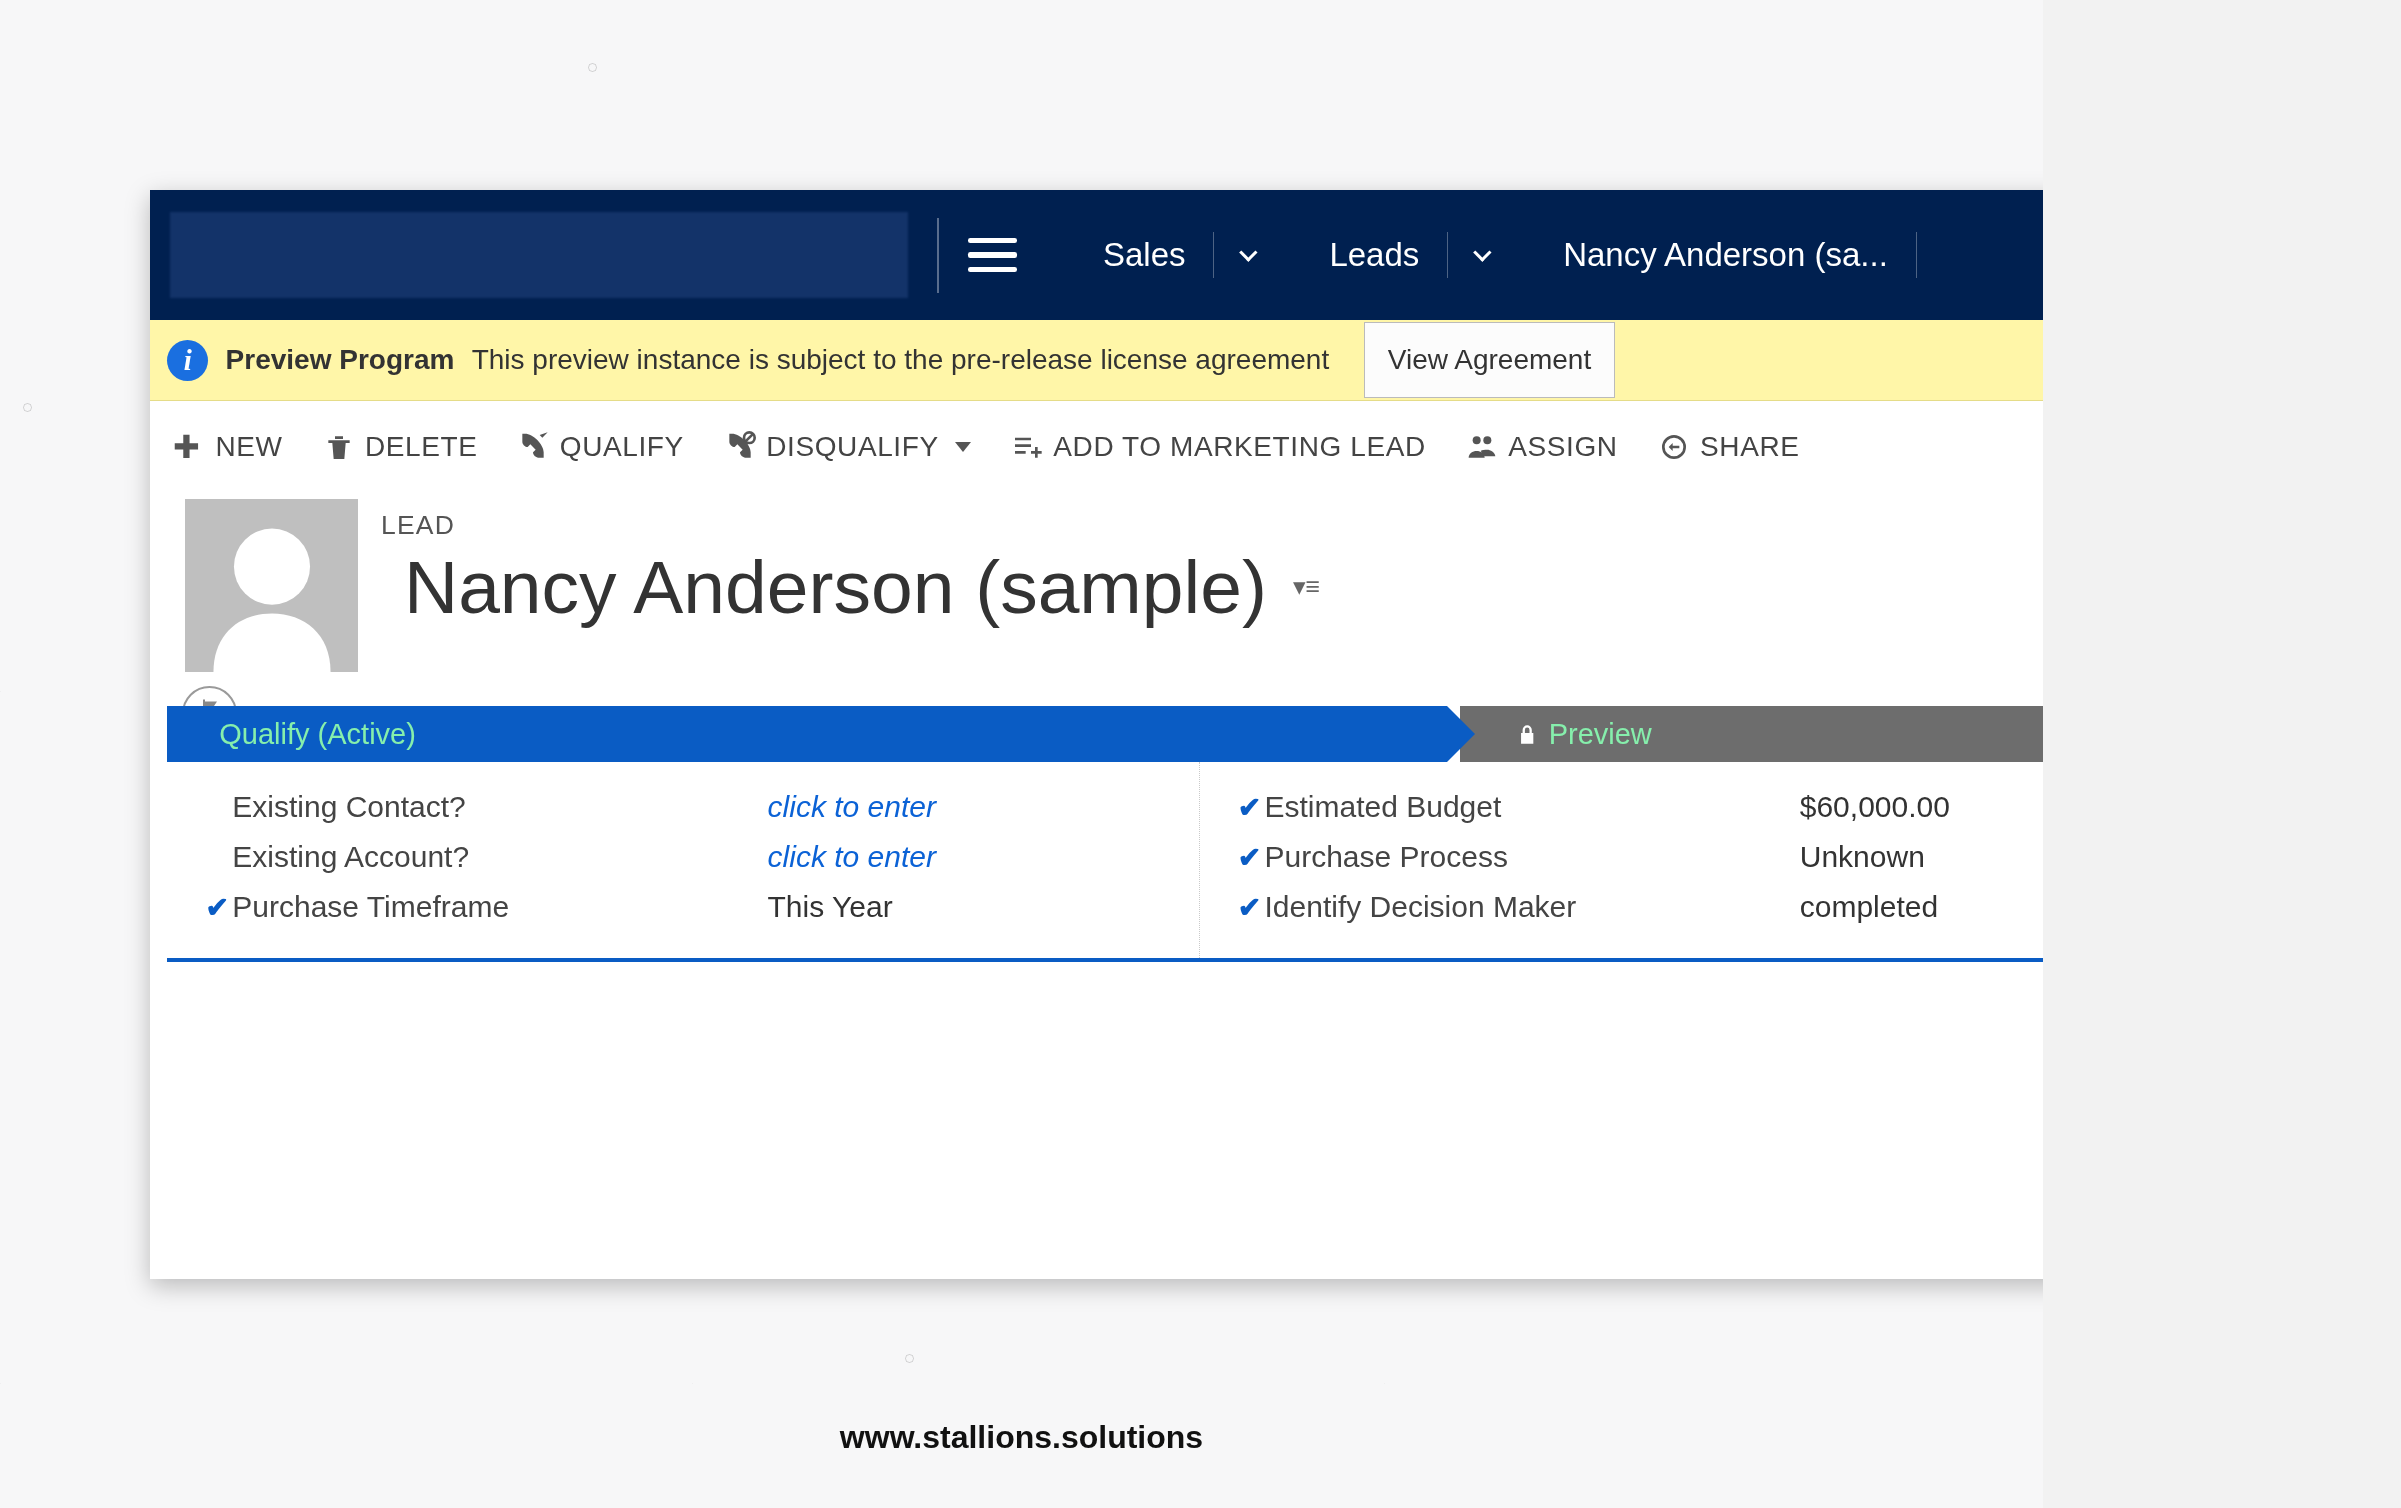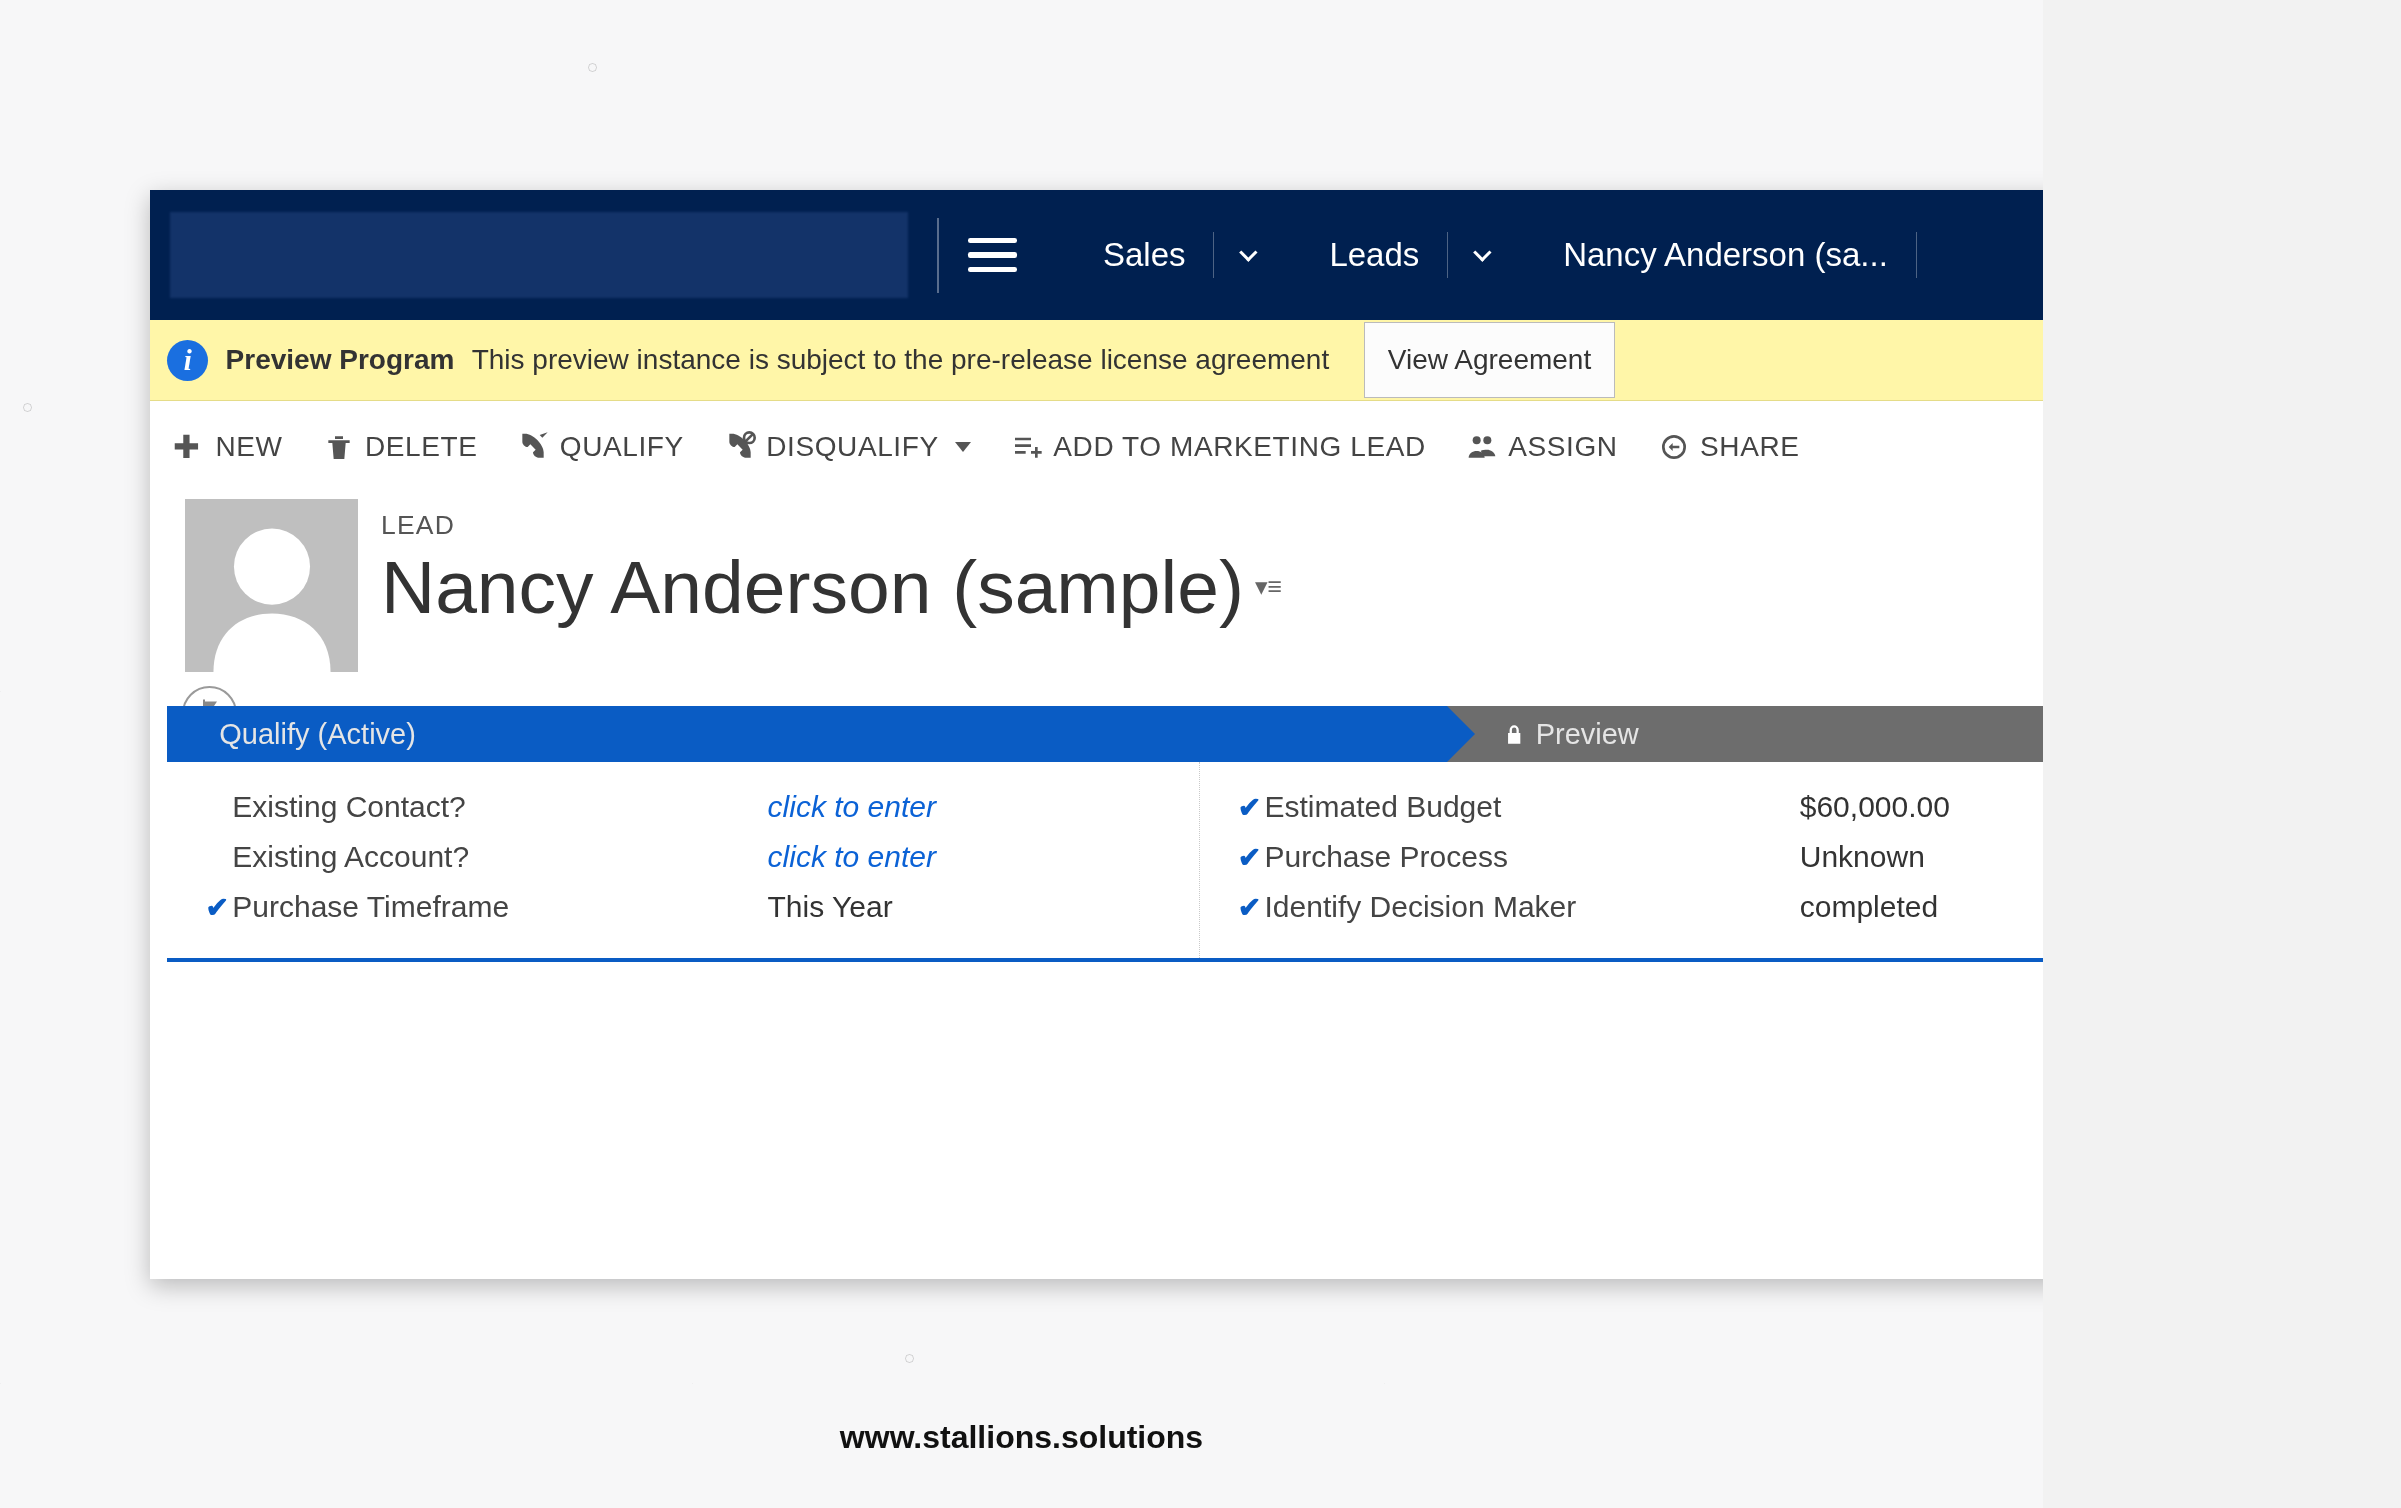--- a/index.html
+++ b/index.html
@@ -101,33 +101,33 @@
     padding: 5.8px 35px 17.3px 35px; gap: 23px;
   }
   .avatar {
     width: 173px; height: 173px; background:#bfbfbf;
     display:flex; align-items:flex-end; justify-content:center;
     overflow:hidden;
   }
   .avatar svg { width: 150px; height: 161px; fill:#fff; }
   .rh-text { display:flex; flex-direction:column; gap: 2.3px; padding-top: 11.5px; }
   .entity-label { font-size:26.5px; color:#555; letter-spacing:1.2px; }
-  .entity-name  { font-size:75px; color:#333; font-weight:300; display:flex; align-items:center; gap:11px; }
+  .entity-name  { font-size:75px; color:#333; font-weight:300; display:flex; align-items:center; gap:26px;margin-left:23px; }
   .mini-menu { font-size:25px; color:#666; cursor:pointer; }
 
   
   .bpf-wrap { position:relative; padding: 17.3px 17.3px 0 17.3px; }
   .flag-badge {
     position:absolute; left:32px; top:-2.9px;
     width:55px; height:55px; border:2.3px solid #9a9a9a; border-radius:50%;
     background:#fff;
     display:flex; align-items:center; justify-content:center;
   }
   .flag-badge svg { width:24px; height:29px; fill:#888; }
-  .bpf { display:flex; height:56px; font-size:29px; color:#e5e5e5; }
+  .bpf { display:flex; height:56px; font-size:29px; color:#86efac;gap:13px; }
   .stage {
     display:flex; align-items:center; gap:12.7px;
     padding: 0 32px 0 52px;
   }
   .stage.active { background:#0a5cc4; flex: 0 0 62%; position:relative; }
   .stage.active::after{
     content:""; position:absolute; right:-28px; top:0;
     width:0; height:0;
     border-top:28px solid transparent;
     border-bottom:28px solid transparent;

